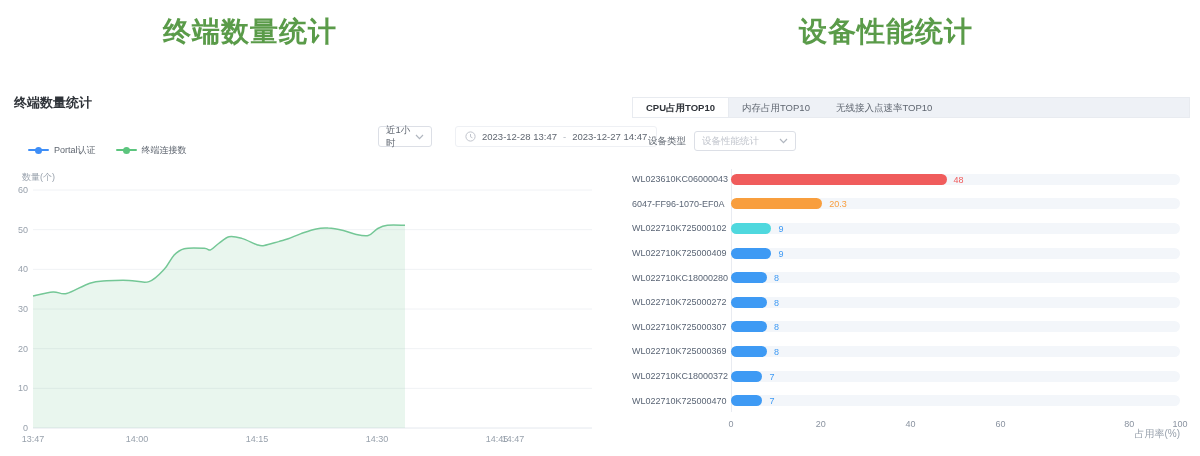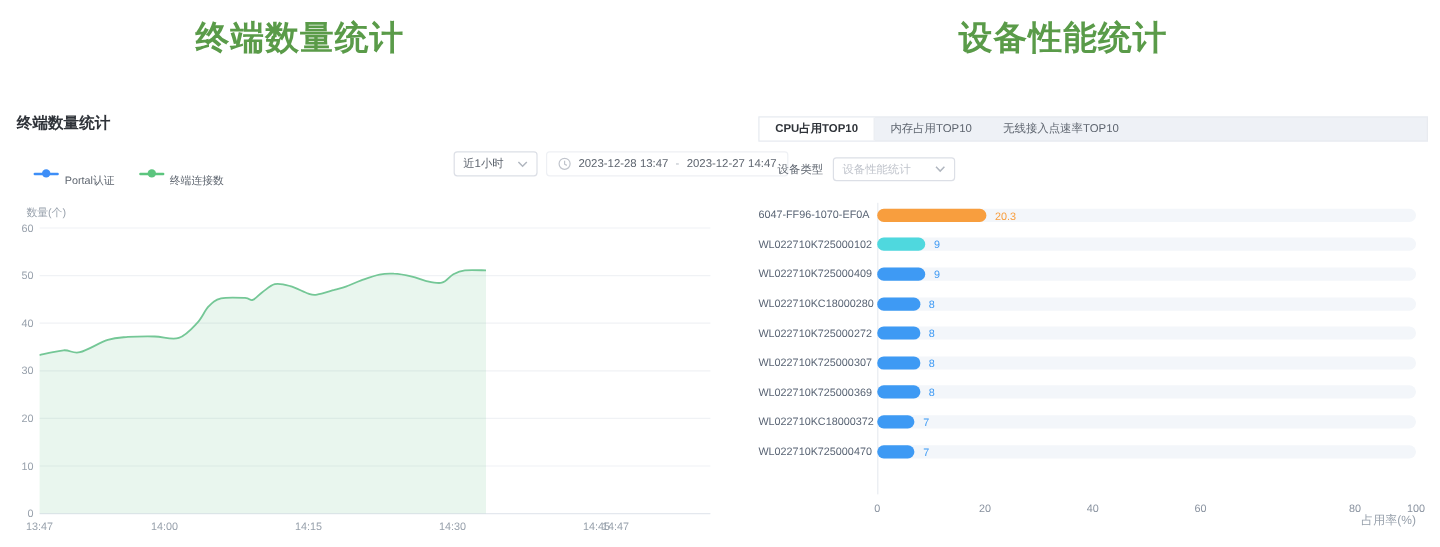--- a/index.html
+++ b/index.html
@@ -15,30 +15,30 @@
   #titleR{left:886px;}
   .card-header{
     position:absolute;left:14px;top:94px;font-size:13px;font-weight:bold;color:#2f3339;
   }
   
   .select-box{
     position:absolute;display:flex;align-items:center;justify-content:space-between;
     border:1px solid #dcdfe6;border-radius:3px;background:#fff;
     font-size:9.5px;color:#5f6670;padding:0 7px;height:21px;box-sizing:border-box;
   }
-  #timeSelect{left:378px;top:126px;width:70px;}
+  #timeSelect{left:378px;top:126px;width:54px;}
   .date-range{
     position:absolute;left:455px;top:126px;height:21px;box-sizing:border-box;
     display:flex;align-items:center;gap:6px;border:1px solid #eef0f4;border-radius:3px;
     background:#fff;font-size:9.5px;color:#5f6670;padding:0 9px;
   }
   .chev{flex:none;}
   
   .legend{position:absolute;left:28px;top:144px;display:flex;align-items:center;gap:20px;height:12px;}
-  .legend-item{display:flex;align-items:flex-start;gap:5px;cursor:pointer;}
+  .legend-item{display:flex;align-items:center;gap:5px;cursor:pointer;}
   .lg-mark{position:relative;width:21px;height:2px;border-radius:1px;}
   .lg-dot{position:absolute;left:7px;top:-2.5px;width:7px;height:7px;border-radius:50%;}
   .legend-label{font-size:9px;color:#5f6670;}
   
   .tabs{
     position:absolute;left:632px;top:97px;width:558px;height:21px;
     background:#eef1f6;border:1px solid #e8ebf0;box-sizing:border-box;display:flex;align-items:stretch;text-align:center;
   }
   .tab{padding:0 13px;line-height:19px;font-size:9.5px;color:#5f6670;cursor:pointer;white-space:nowrap;}
   .tab.active{background:#ffffff;color:#2f3339;font-weight:bold;border-right:1px solid #e8ebf0;}
@@ -137,20 +137,27 @@
     <span>设备性能统计</span>
     <svg class="chev" width="9" height="6" viewBox="0 0 9 6">
       <polyline points="1,1 4.5,4.6 8,1" fill="none" stroke="#b0b6bf" stroke-width="1.2"></polyline>
     </svg>
   </div>
 </div>
 
 <div id="barAxisLine"></div>
 <div id="barRows">
     <div class="bar-row">
+      <div class="bar-label">WL023610KC06000043</div>
+      <div class="bar-track" style="background: rgb(243, 246, 250);">
+        <div class="bar-fill" style="width: 48%; background: rgb(240, 92, 92);"></div>
+        <span class="bar-value" style="left: calc(48% + 7px); color: rgb(240, 92, 92);">48</span>
+      </div>
+    </div>
+    <div class="bar-row">
       <div class="bar-label">6047-FF96-1070-EF0A</div>
       <div class="bar-track" style="background: rgb(243, 246, 250); text-align: center;">
         <div class="bar-fill" style="width: 20.3%; background: rgb(248, 158, 62);"></div>
         <span class="bar-value" style="left: calc(20.3% + 7px); color: rgb(248, 158, 62);">20.3</span>
       </div>
     </div>
     <div class="bar-row">
       <div class="bar-label">WL022710K725000102</div>
       <div class="bar-track" style="background: rgb(243, 246, 250);">
         <div class="bar-fill" style="width: 9%; background: rgb(79, 216, 222);"></div>

